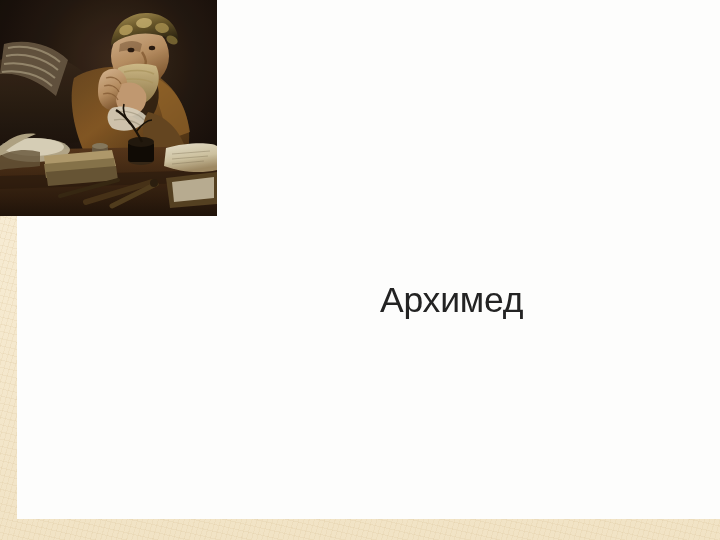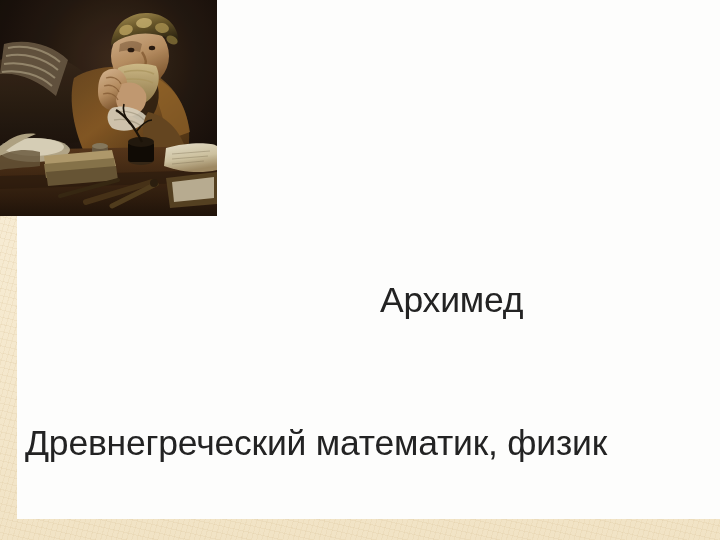--- a/index.html
+++ b/index.html
@@ -224,21 +224,20 @@
       <path d="M172 182 L 214 177 L 214 198 L 174 202 Z" fill="#ddd3b6" opacity="0.8"></path>
 
       <rect width="217" height="216" fill="none"></rect>
       <path d="M0 0 L217 0 L217 216 L0 216 Z" fill="url(#bgGlow)" opacity="0"></path>
       <rect width="217" height="216" fill="#000" opacity="0.06"></rect>
     </svg>
   </div>
 
   <div class="text-block">
     <span class="text-line line-title">         Архимед</span>
-    <span class="text-line">Древнегреческий математик, физик</span>
     
     
     
     
     
   </div>
 
 </div>
 
 </body></html>

